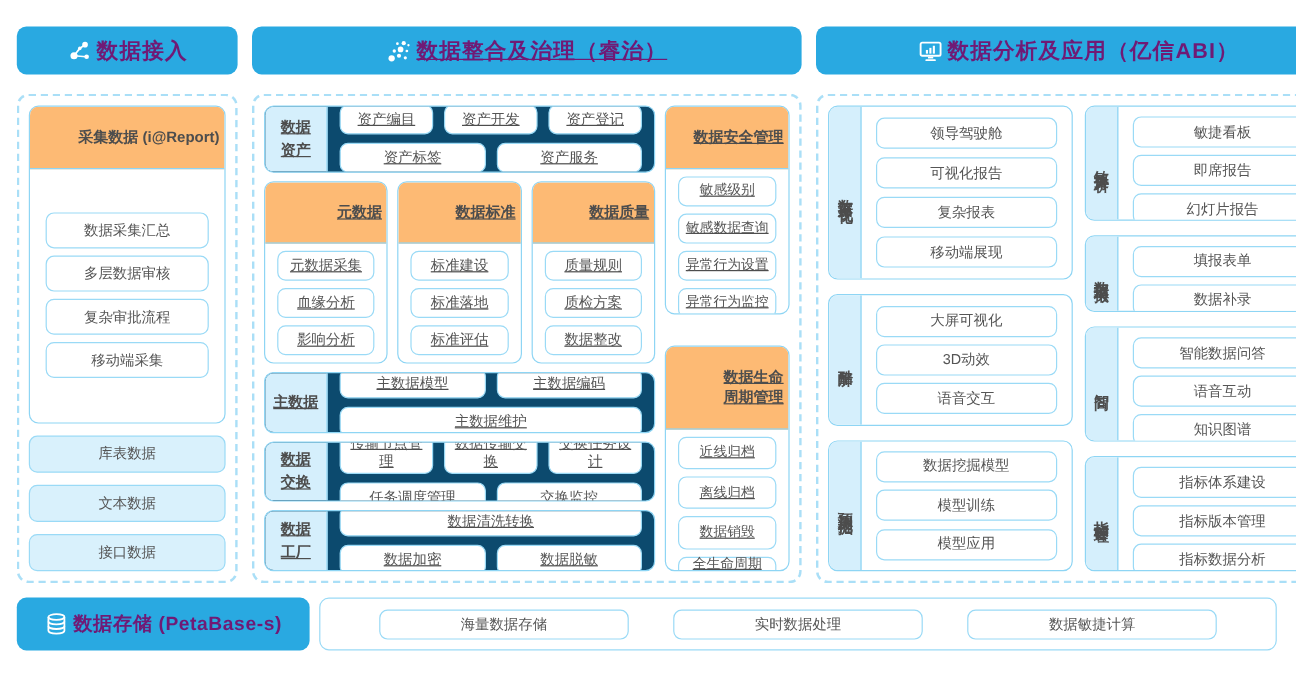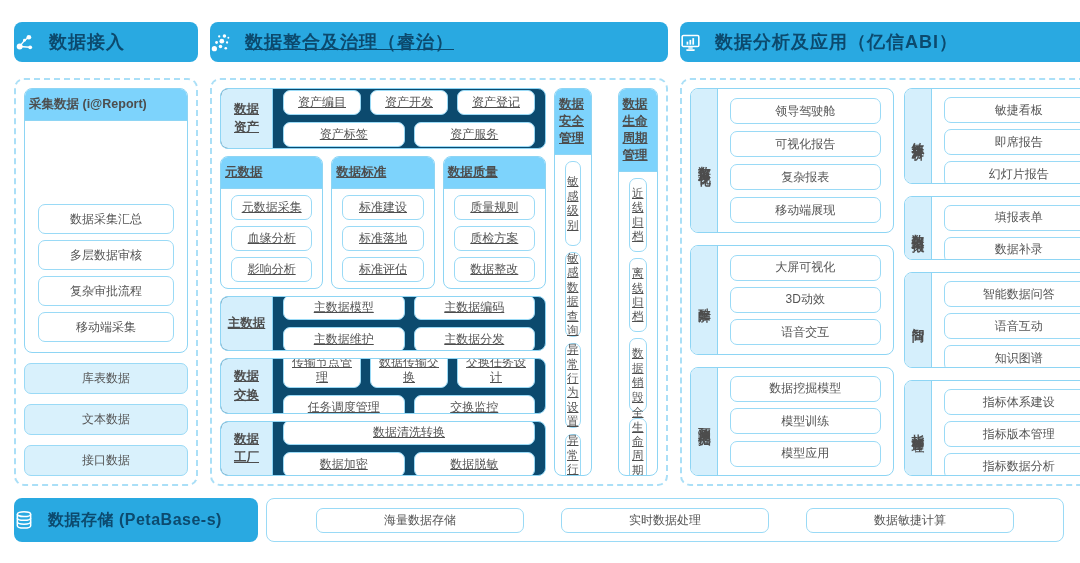--- a/index.html
+++ b/index.html
@@ -6,51 +6,51 @@
   html,body { margin:0; padding:0; background:#fff; }
   body { width:1080px; height:563px; font-family:"Liberation Sans","DejaVu Sans",sans-serif; color:#4d4d4d; overflow:hidden; }
   .page { position:relative; width:1080px; height:563px; padding:22px 16px 0 14px; }
 
   .row { display:flex; }
   .col-ingest { width:184px; flex:none; }
   .col-gov    { width:458px; flex:none; margin-left:12px;text-decoration:underline; }
   .col-ana    { width:437px; flex:none; margin-left:12px; }
 
   
-  .banner { height:40px; background:#29A9E1; border-radius:8px; color:#0c4a6e;
-            display:flex; align-items:center; gap:14px;
+  .banner { height:40px; background:#29A9E1; border-radius:8px; color:#701a75;
+            display:flex; align-items:center; justify-content:center; gap:4px;
             font-size:18px; font-weight:700; letter-spacing:1px; }
   .banner-icon { display:flex; align-items:center; }
 
   
   .panels { margin-top:16px; height:408px; }
   .panel { border:2px dashed #AADFF7; border-radius:10px; background:#fff; padding:8px; height:408px; }
 
   
   .vcard { border:1.5px solid #8ED5F4; border-radius:8px; background:#fff; display:flex; flex-direction:column; overflow:hidden; }
-  .vcard-title { background:#7dd3fc; border-bottom:1.5px solid #8ED5F4; text-align:left;
-                 font-weight:700; font-size:12.5px; padding:7px 4px; white-space:pre-line; line-height:1.35; }
-  .vcard-body { flex:1; display:flex; flex-direction:column; justify-content:flex-end; padding:6px 10px; gap:6px; }
+  .vcard-title { background:#fdba74; border-bottom:1.5px solid #8ED5F4; text-align:right;
+                 font-weight:700; font-size:12.5px; padding:17px 4px; white-space:pre-line; line-height:1.35; }
+  .vcard-body { flex:1; display:flex; flex-direction:column; justify-content:center; padding:6px 10px; gap:6px; }
 
   .pill { border:1px solid #9ADAF6; border-radius:7px; background:#fff; color:#555;
           display:flex; align-items:center; justify-content:center; text-align:center;
           font-size:12px; min-height:25px; padding:2px 4px; white-space:pre-line; line-height:1.25; flex:1; }
   .pill-fill { background:#D9F1FC; }
 
   
   .ingest-inner { display:flex; flex-direction:column; gap:10px; height:100%; }
   .report-card { flex:1; }
   .report-card .vcard-body { padding:10px 13px; }
   .report-card .pill { flex:none; height:30px; }
   .src-pill { flex:none; height:31px; font-weight:400; }
 
   
   .gov-inner { display:flex; gap:8px; height:100%; }
   .gov-left { flex:1; display:flex; flex-direction:column; gap:7px; }
-  .gov-right { width:104px; flex:none; display:flex; flex-direction:row; gap:26px; }
+  .gov-right { width:104px; flex:none; display:flex; flex-direction:column; gap:26px; }
   .hrow { display:flex; border:1.5px solid #8ED5F4; border-radius:8px; overflow:hidden; background:#0c4a6e; }
   .hrow-label { width:52px; flex:none; background:#D5EFFC; border-right:1.5px solid #8ED5F4;
                 display:flex; align-items:center; justify-content:center; text-align:center;
                 font-weight:700; font-size:12.5px; white-space:pre-line; line-height:1.5; }
   .hrow-body { flex:1; display:flex; flex-direction:column; justify-content:center; gap:7px; padding:7px 10px; }
   .pill-row { display:flex; gap:9px; flex:1; }
   .f-asset { flex:64 1 0; }
   .f-triple { flex:108 1 0; display:flex; gap:8px; }
   .f-std { flex:58 1 0; }
   .triple-card { flex:1; }
@@ -203,21 +203,20 @@
 
           <div class="hrow f-std">
             <div class="hrow-label">主数据</div>
             <div class="hrow-body">
               <div class="pill-row">
                   <div class="pill">主数据模型</div>
                   <div class="pill">主数据编码</div>
                 </div>
               <div class="pill-row">
                   <div class="pill">主数据维护</div>
-                  <div class="pill">主数据分发</div>
                 </div>
             </div>
           </div>
 
           <div class="hrow f-std">
             <div class="hrow-label">数据
 交换</div>
             <div class="hrow-body">
               <div class="pill-row">
                   <div class="pill">传输节点管理</div>

